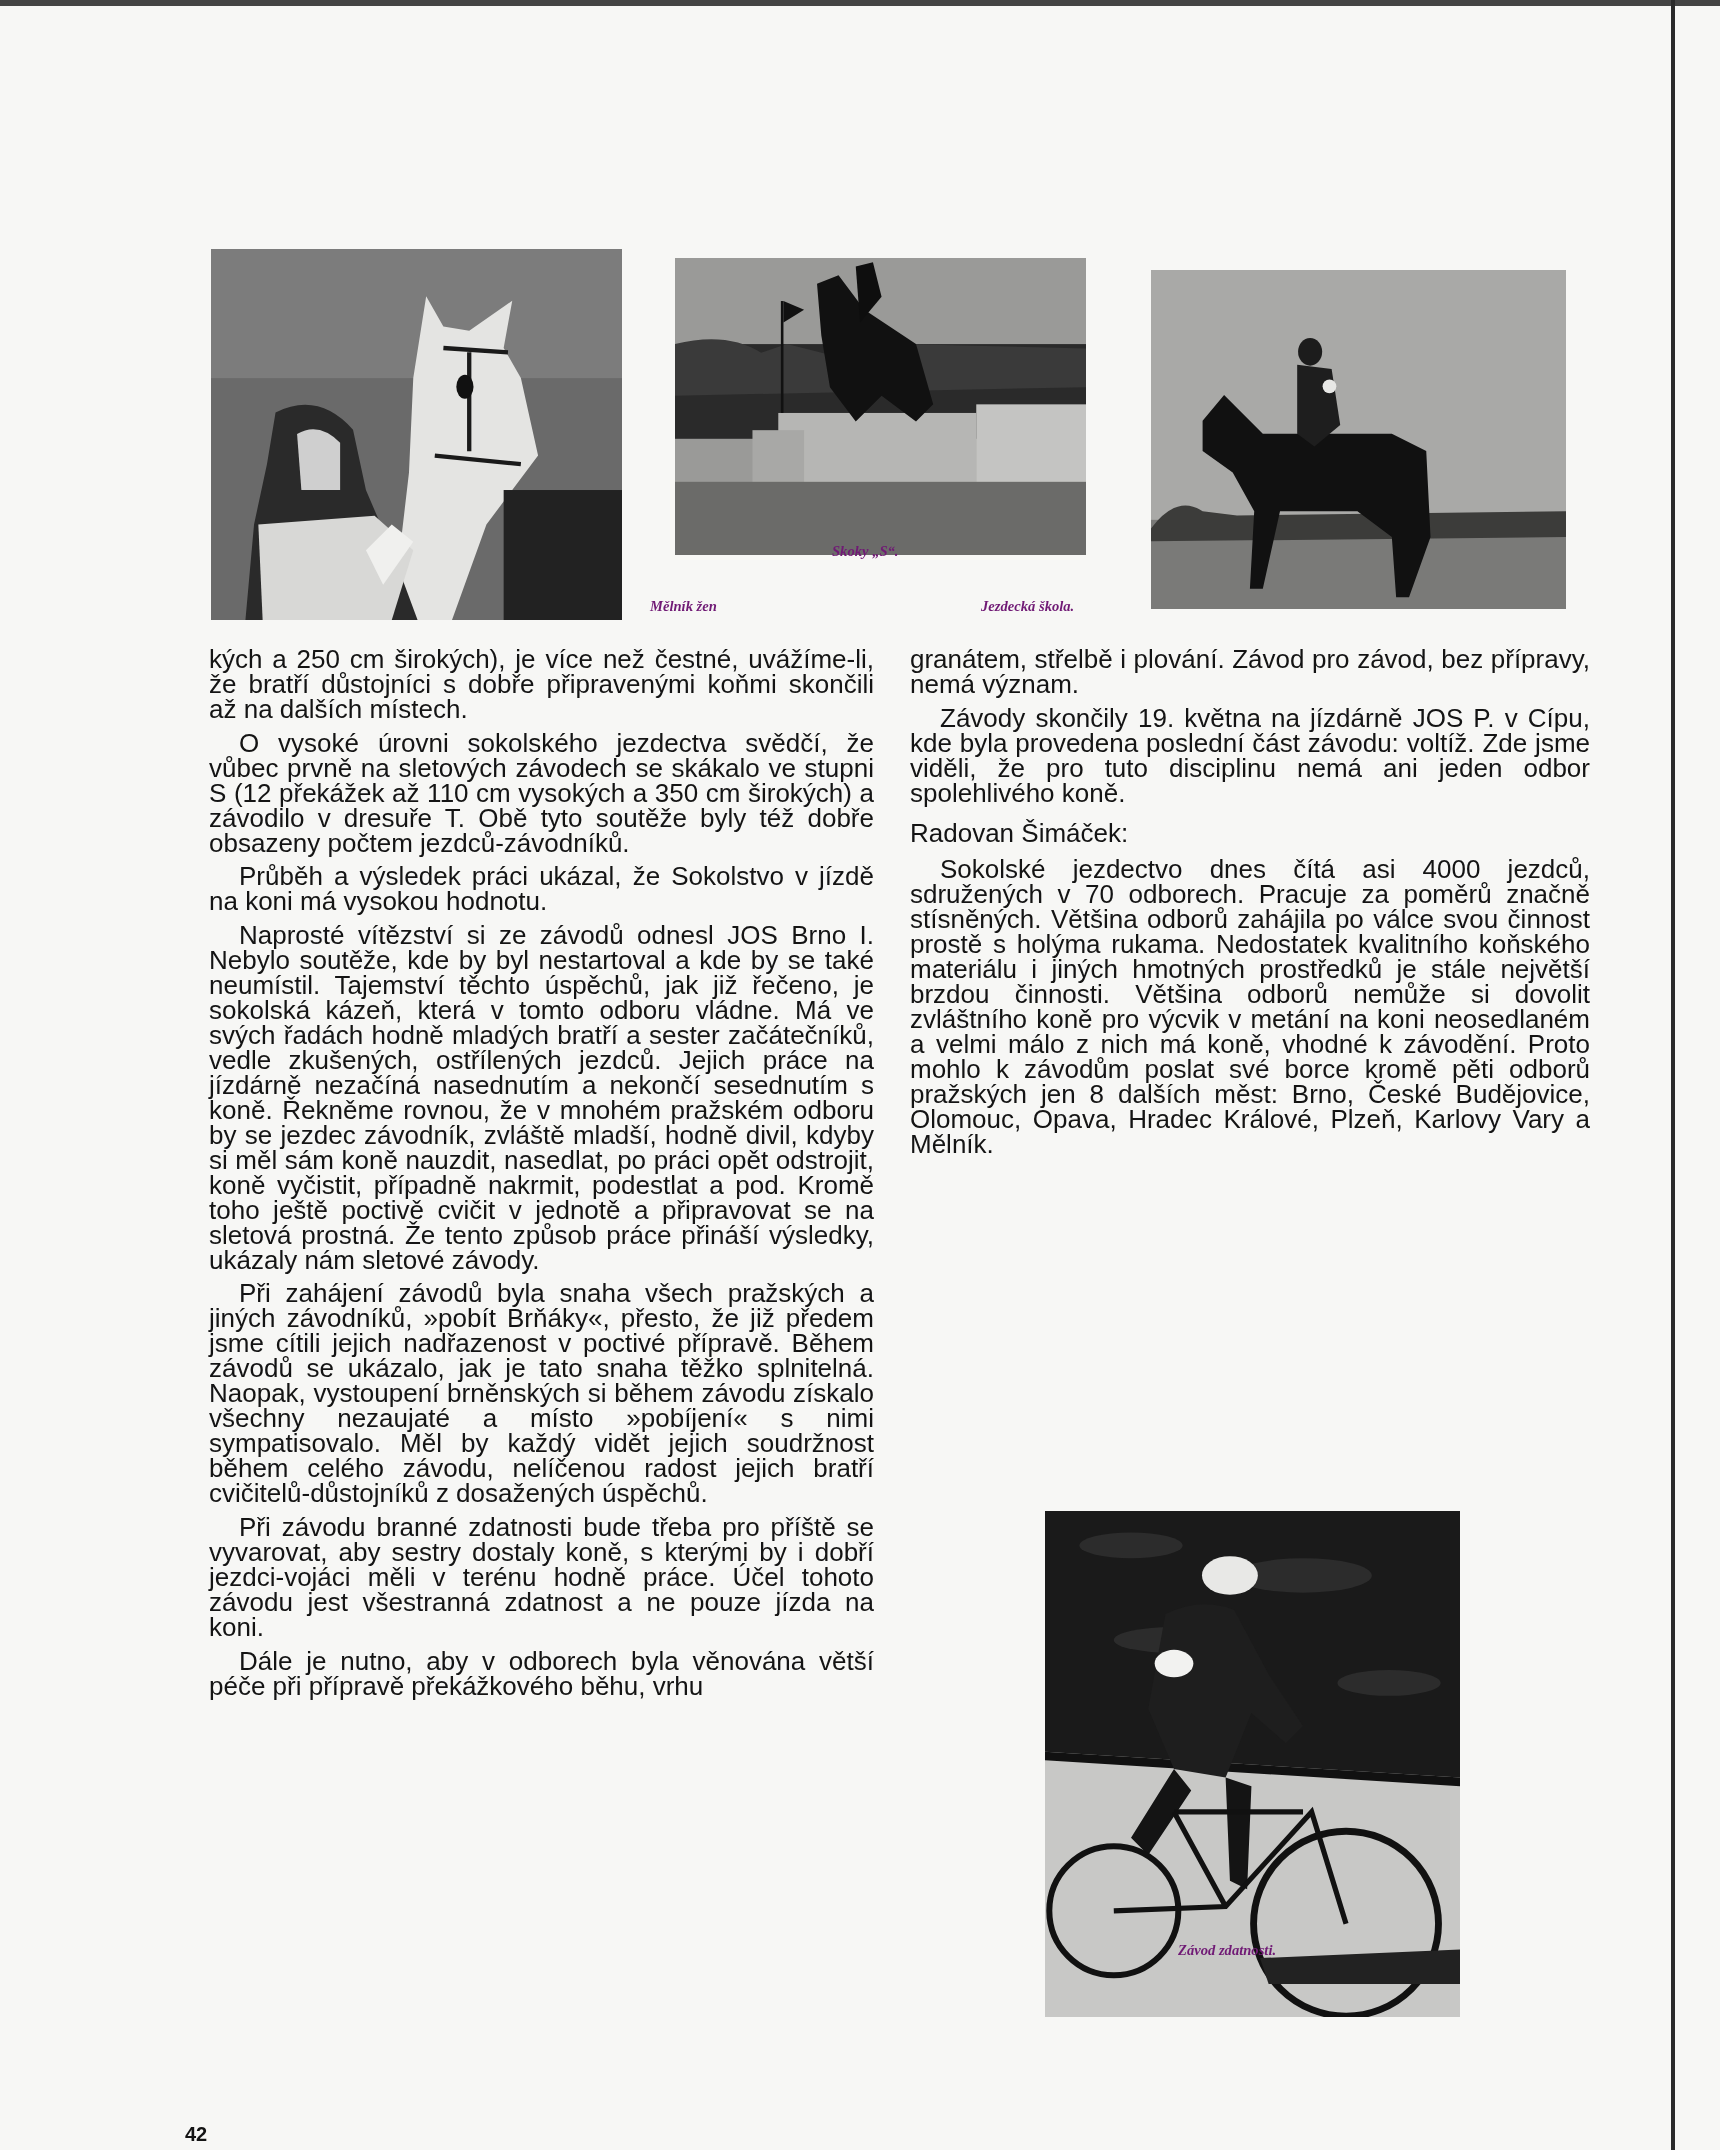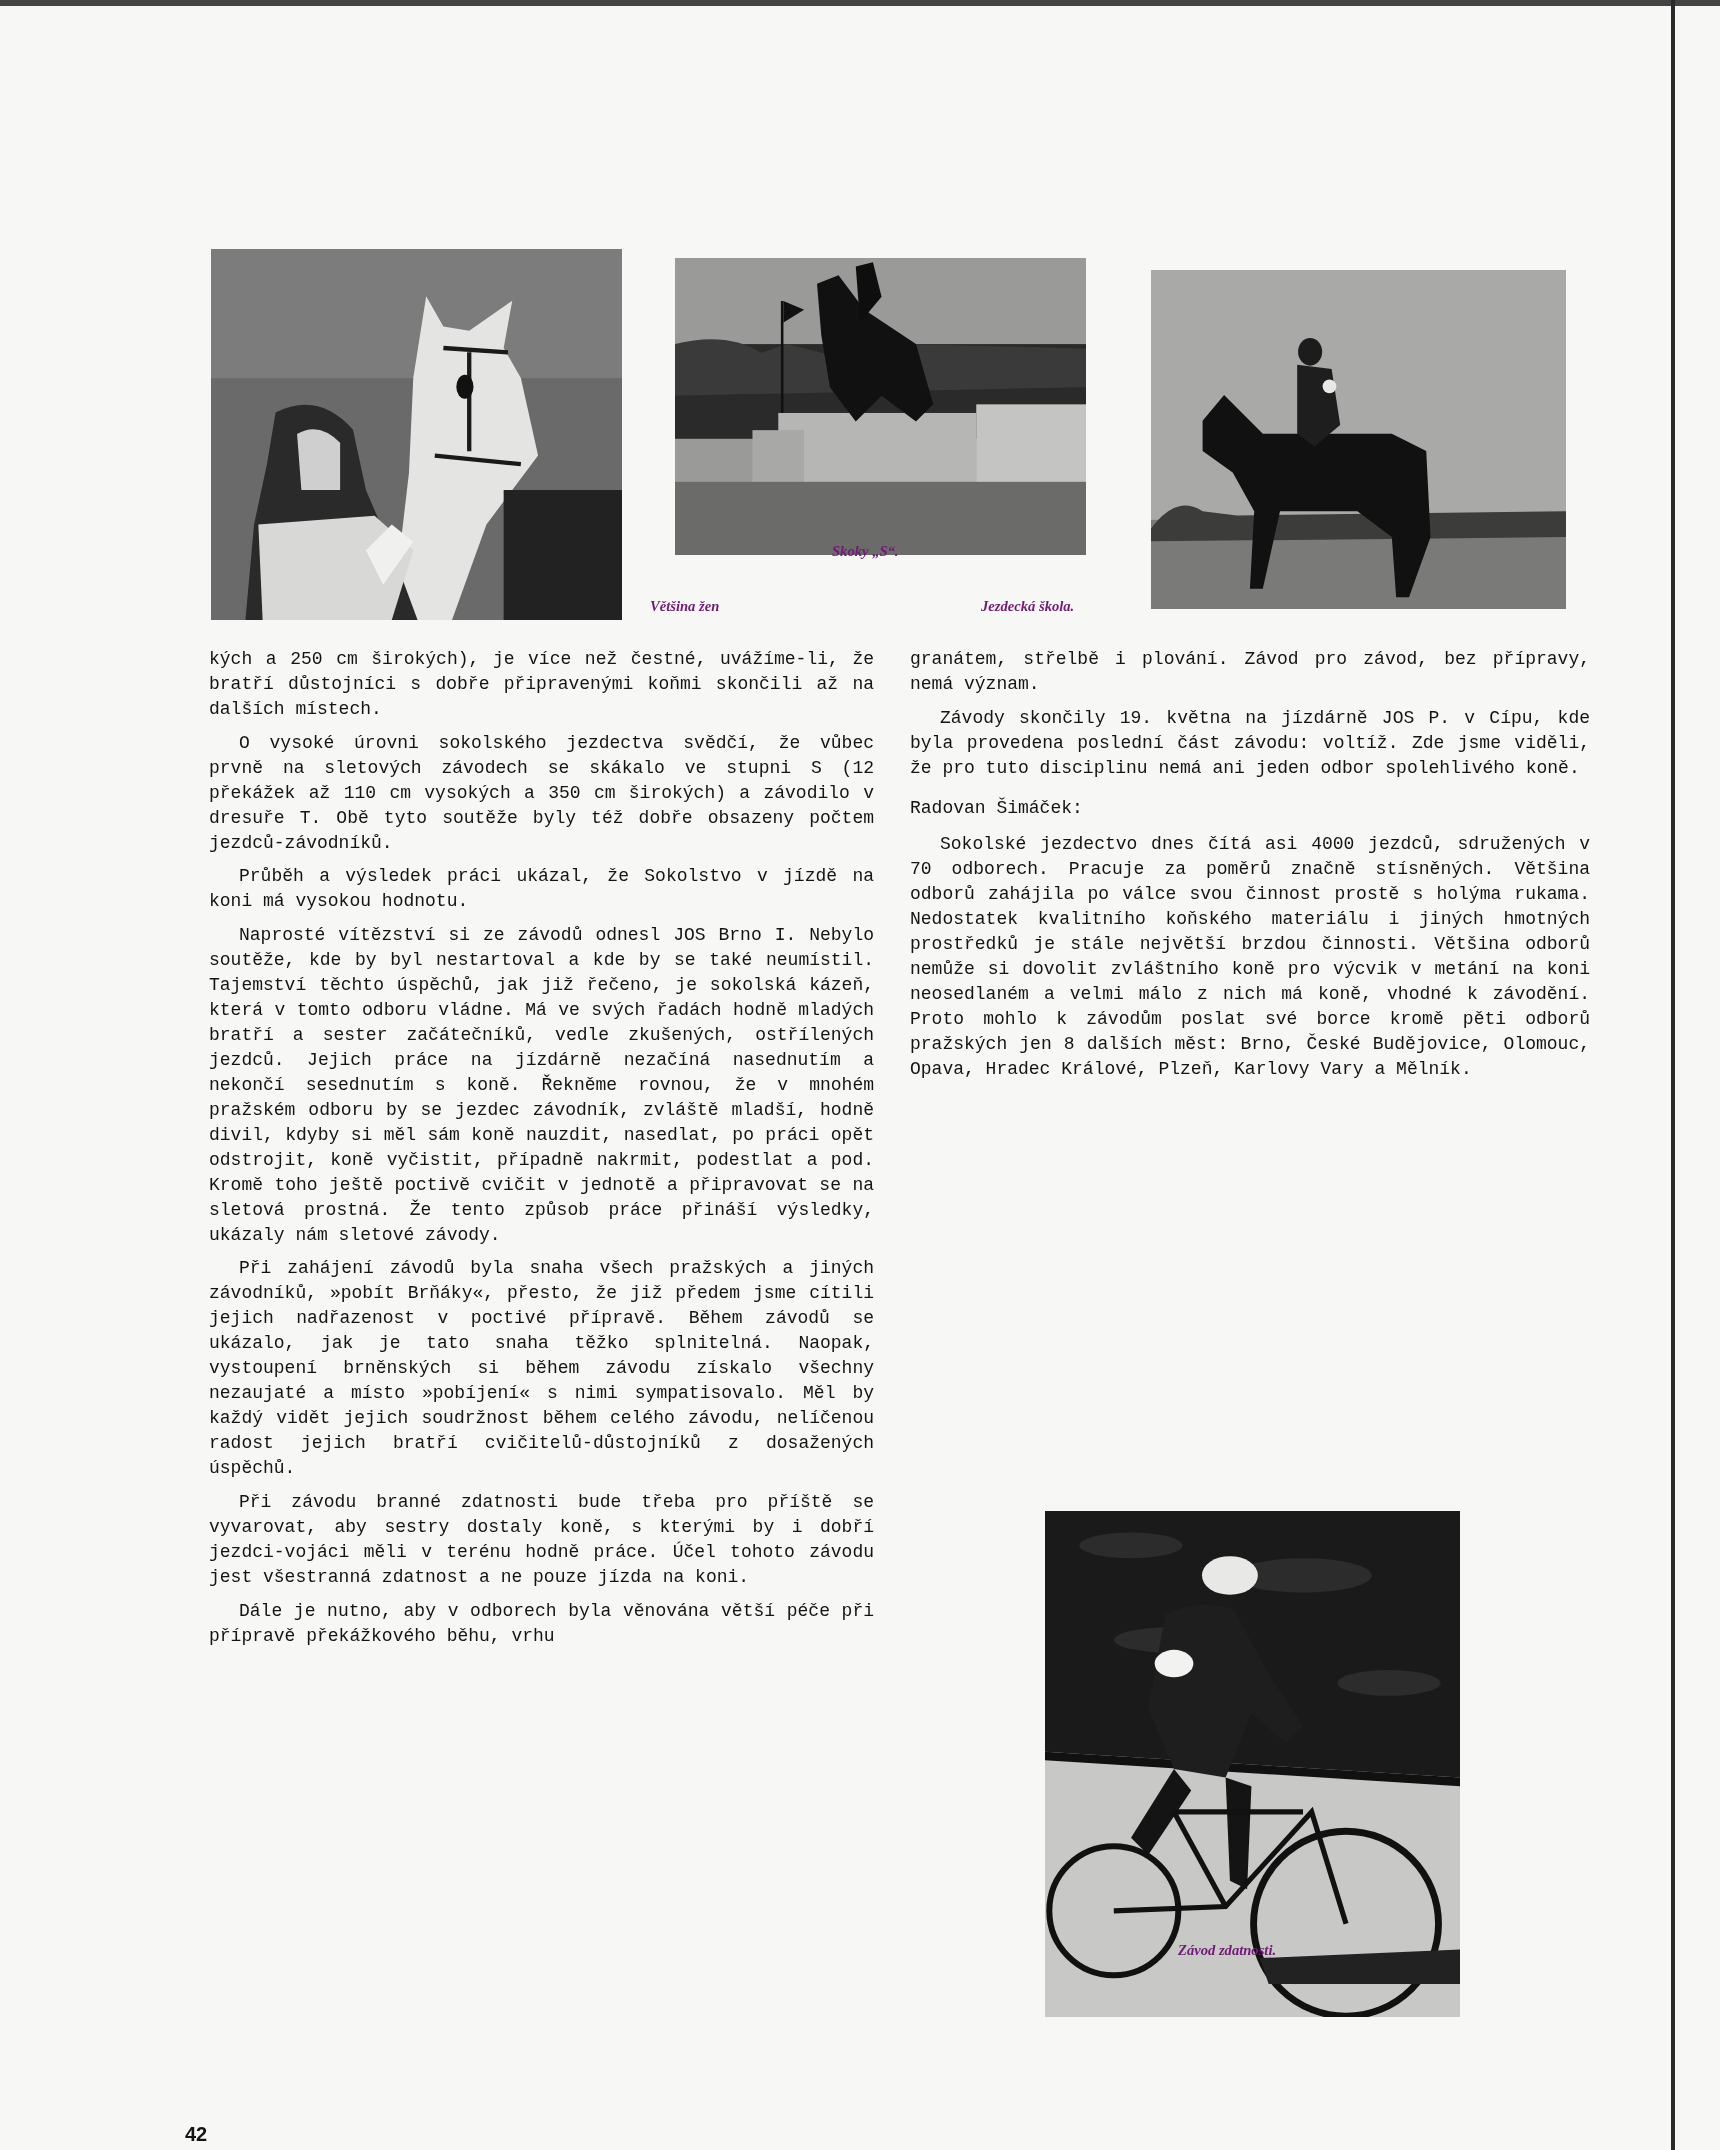--- a/index.html
+++ b/index.html
@@ -4,21 +4,21 @@
 <style>
   html, body { margin:0; padding:0; }
   body { width:1721px; height:2327px; background:#f7f7f5; position:relative; overflow:hidden;
          font-family:"DejaVu Serif","Liberation Serif",serif; color:#141414; }
   .page-edge-right { position:absolute; left:1671px; top:0; width:4.3px; height:2327px; background:#2a2a2a; }
   .page-edge-top { position:absolute; left:0; top:0; width:1721px; height:6px; background:#444; }
   .photo { position:absolute; background:#555; overflow:hidden; }
   .photo svg { width:100%; height:100%; display:block; }
   .caption { position:absolute; font-family:"Liberation Serif",serif; font-style:italic; font-weight:bold;
              font-size:14.6px; color:#701a75; white-space:nowrap; }
-  .col { position:absolute; font-family:Liberation Mono, monospace; font-size:18px; line-height:25px;
+  .col { position:absolute; font-family:Liberation Sans, sans-serif; font-size:26px; line-height:25px;
          text-align:justify; }
   .col p { margin:0 0 8.6px 0; text-indent:30px; }
   .col p.noindent { text-indent:0; }
   .col p.author { text-indent:0; margin:15.5px 0 11.2px 0; }
   .page-number { position:absolute; left:185px; top:2123px; font-family:"Liberation Sans",sans-serif;
                  font-weight:bold; font-size:20px; }
 </style>
 </head>
 <body>
 
@@ -32,21 +32,21 @@
     <path d="M500 110 L540 180 L600 190 L700 120 L680 230 L720 300 L760 480 L700 560 L640 640 L560 862 L420 862 L460 520 L470 300 Z" fill="#e4e4e2"></path>
     <path d="M540 230 L690 240 M600 240 L600 470 M520 480 L720 500" stroke="#1a1a1a" stroke-width="10" fill="none"></path>
     <ellipse cx="590" cy="320" rx="20" ry="28" fill="#111"></ellipse>
     <path d="M150 380 Q250 330 330 420 L360 560 L420 700 L480 862 L80 862 L100 640 L130 500 Z" fill="#2a2a2a"></path>
     <path d="M200 430 Q250 400 300 450 L300 560 L210 560 Z" fill="#cfcfcf"></path>
     <path d="M110 640 L380 620 L470 700 L420 862 L120 862 Z" fill="#d8d8d6"></path>
     <path d="M360 700 L420 640 L470 680 L400 780 Z" fill="#f0f0ee"></path>
     <rect x="680" y="560" width="275" height="302" fill="#222"></rect>
   </svg>
 </div>
-<div class="caption" style="left:650px; top:598px;">Většina žen</div>
+<div class="caption" style="left:650px; top:598px;">Mělník žen</div>
 
 <div class="photo" style="left:675px; top:258px; width:411px; height:297px;">
   <svg viewBox="0 0 955 690" preserveAspectRatio="none">
     <rect width="955" height="690" fill="#9a9a98"></rect>
     <rect y="200" width="955" height="220" fill="#2a2a2a"></rect>
     <path d="M0 200 Q120 170 200 220 L260 200 L380 230 L520 200 L955 210 L955 300 L0 320 Z" fill="#3a3a3a"></path>
     <rect x="240" y="360" width="460" height="180" fill="#b6b6b4"></rect>
     <rect x="700" y="340" width="255" height="200" fill="#c4c4c2"></rect>
     <rect x="180" y="400" width="120" height="140" fill="#a8a8a6"></rect>
     <rect x="0" y="520" width="955" height="170" fill="#6b6b69"></rect>

